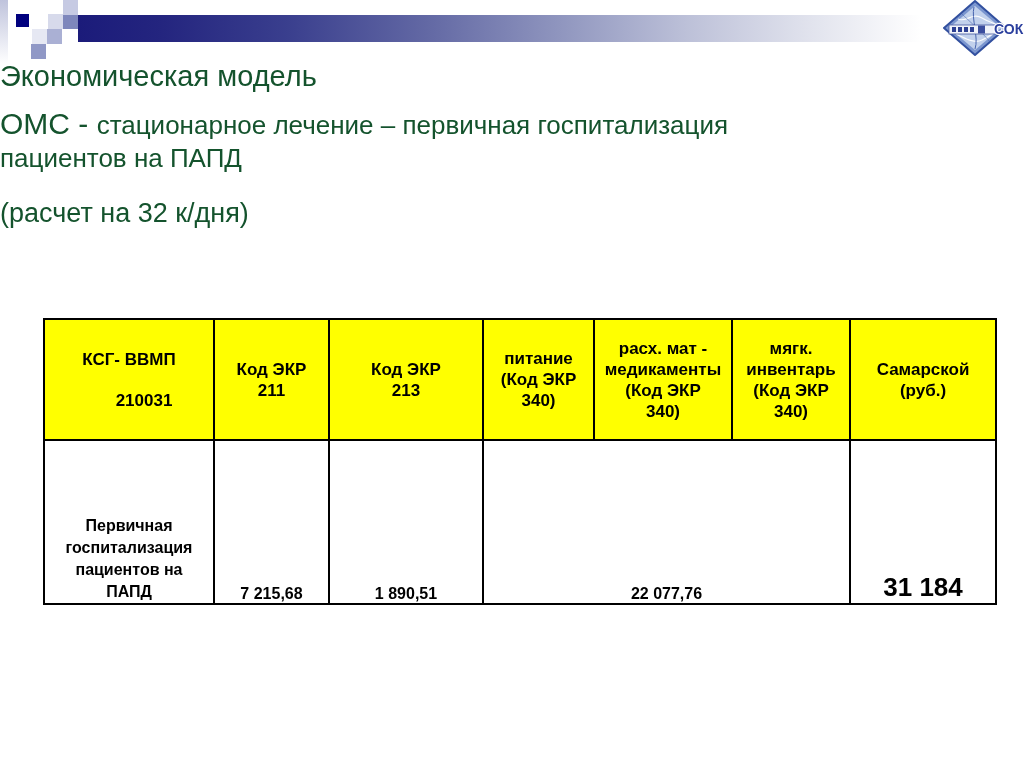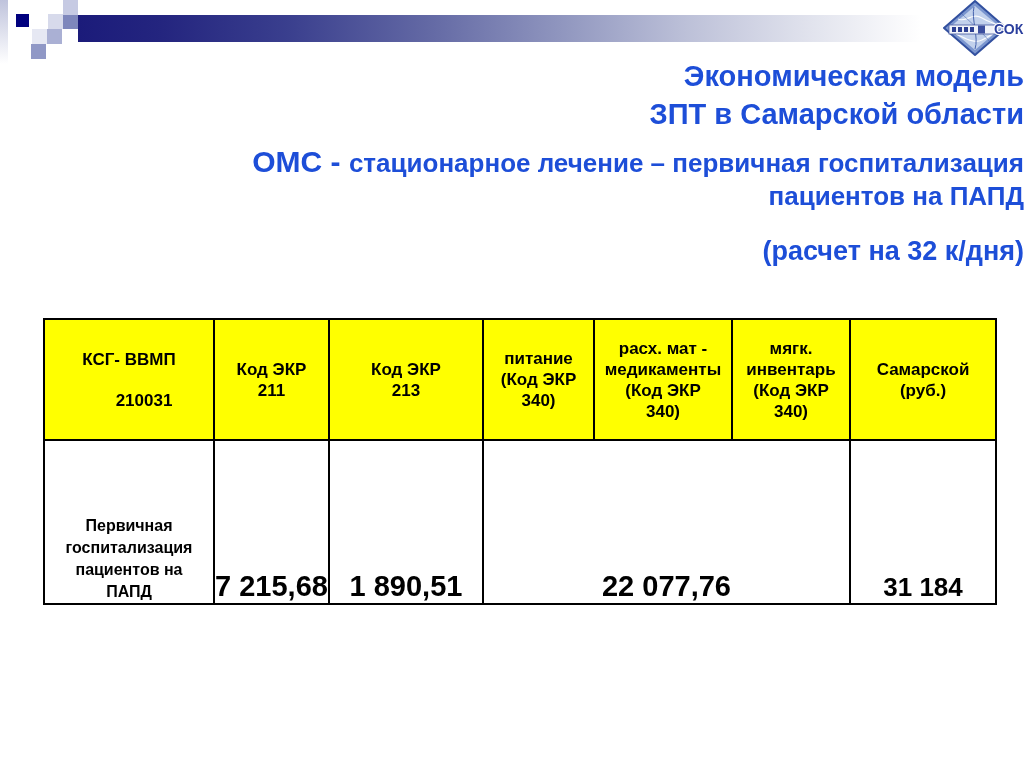--- a/index.html
+++ b/index.html
@@ -16,40 +16,40 @@
   .sq4{left:63px;top:15px;width:15px;height:14px;background:#7e87bc;}
   .sq5{left:32px;top:29px;width:15px;height:15px;background:#e6e8f3;}
   .sq6{left:47px;top:29px;width:15px;height:15px;background:#aab0d4;}
   .sq7{left:31px;top:44px;width:15px;height:15px;background:#9098c6;}
   .bar{position:absolute;left:78px;top:15px;width:843px;height:27px;
        background:linear-gradient(90deg,#1b1b7a 0%,#24257f 10%,#3a3f8e 25%,#646aa5 42%,
                   #9298c0 58%,#bcc0d8 72%,#dfe1ec 86%,rgba(255,255,255,0) 100%);}
   .logo{position:absolute;left:938px;top:0px;width:88px;height:58px;overflow:visible;}
 
   
-  .titles{position:absolute;top:57px;left:0;width:100%;text-align:right;
-          color:#1d4ed8;font-weight:bold;}
+  .titles{position:absolute;top:57px;left:0;width:100%;text-align:left;
+          color:#14532d;font-weight:normal;}
   .t-main{font-size:29px;line-height:38px;}
   .t-sub{margin-top:12px;font-size:26px;line-height:33px;}
   .t-sub .lead{font-size:30px;}
   .t-note{margin-top:23px;font-size:27px;}
 
   
   table.cost{position:absolute;left:43px;top:318px;width:952px;border-collapse:collapse;
              table-layout:fixed;color:#000;font-weight:bold;}
   table.cost td{border:2px solid #000;text-align:center;padding:0;overflow:hidden;}
   tr.hdr{height:121px;}
   tr.hdr td{background:#FFFF00;vertical-align:middle;font-size:17px;line-height:21px;}
   td.ksg{font-size:20px;line-height:24px;}
   .ksg-num{margin-top:20px;padding-left:30px;}
   td.cost-head{vertical-align:bottom;padding-bottom:8px;}
   tr.bdy{height:164px;}
   tr.bdy td{background:#ffffff;vertical-align:bottom;}
   td.rowlabel{font-size:16px;line-height:22px;padding-bottom:3px;}
-  td.num{font-size:29px;padding-bottom:5px;}
+  td.num{font-size:16px;padding-bottom:5px;}
   td.total{font-size:26px;padding-bottom:13px;}
   .pre{white-space:pre-line;}
 </style>
 </head>
 <body>
 
 <div class="slide">
 
   <div class="left-strip"></div>
   <div class="sq sq1"></div>
@@ -75,21 +75,20 @@
       <rect x="26" y="27" width="4" height="5" fill="#2c3f92"></rect>
       <rect x="32" y="27" width="4" height="5" fill="#2c3f92"></rect>
       <rect x="40" y="25.5" width="7" height="8" fill="#3a4d9e"></rect>
     </g>
     <text x="56" y="34" font-size="14" font-weight="bold" fill="#2b3f9e" stroke="#ffffff" stroke-width="2.5" style="paint-order:stroke" font-family="Liberation Sans, sans-serif">СОКБ</text>
   </svg>
 
   <div class="titles">
     <div class="t-main">
       <div>Экономическая модель</div>
-      <div>ЗПТ в Самарской области</div>
     </div>
     <div class="t-sub">
       <div><span class="lead">ОМС - </span><span>стационарное лечение – первичная госпитализация</span></div>
       <div>пациентов на ПАПД</div>
     </div>
     <div class="t-note">(расчет на 32 к/дня)</div>
   </div>
 
   <table class="cost">
     <colgroup>

